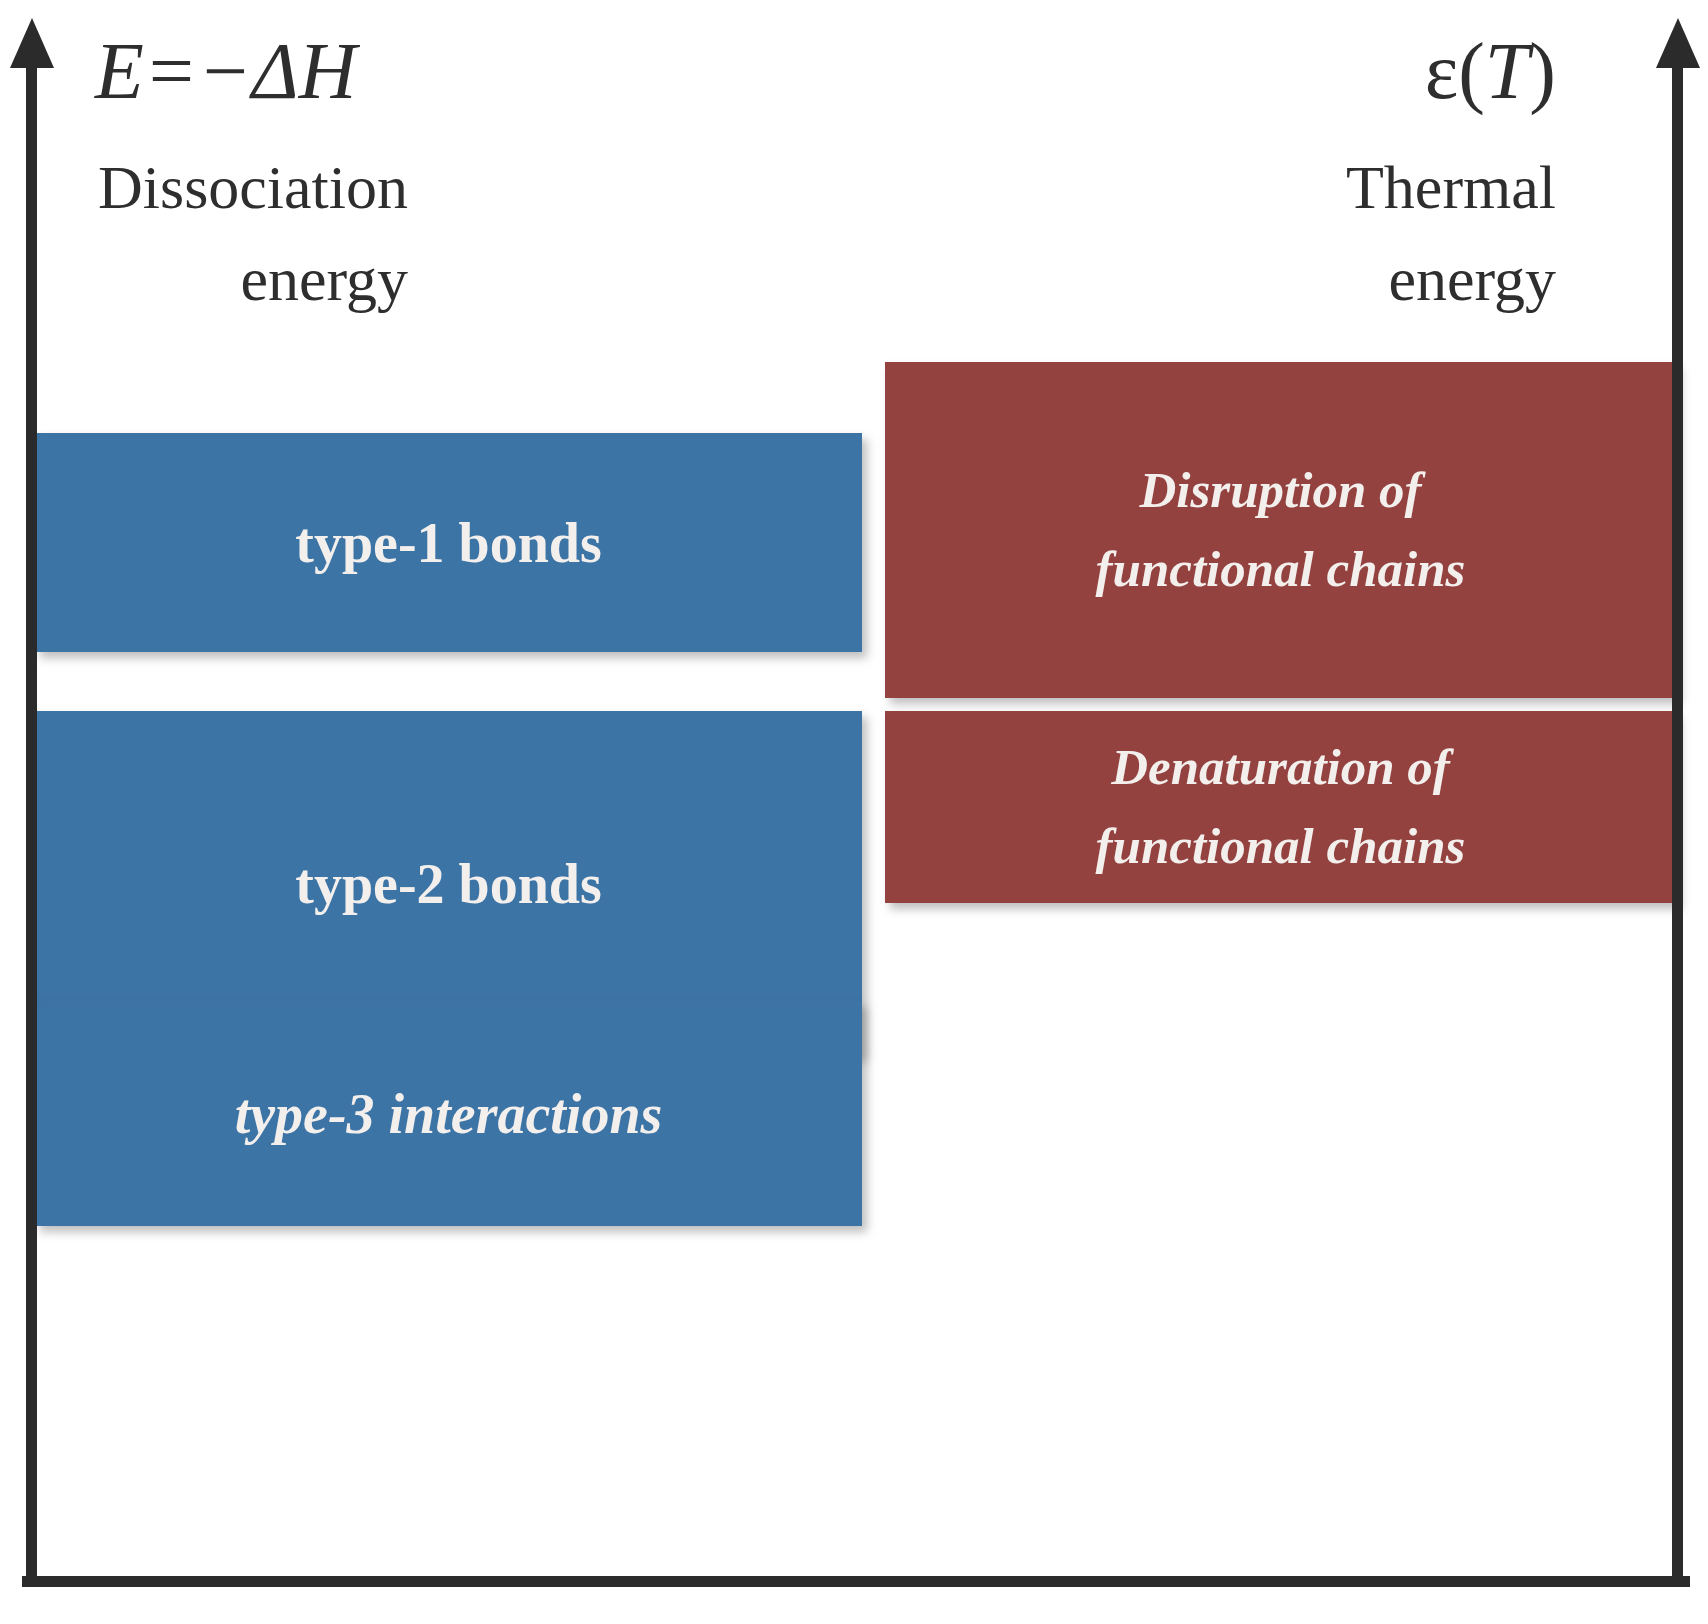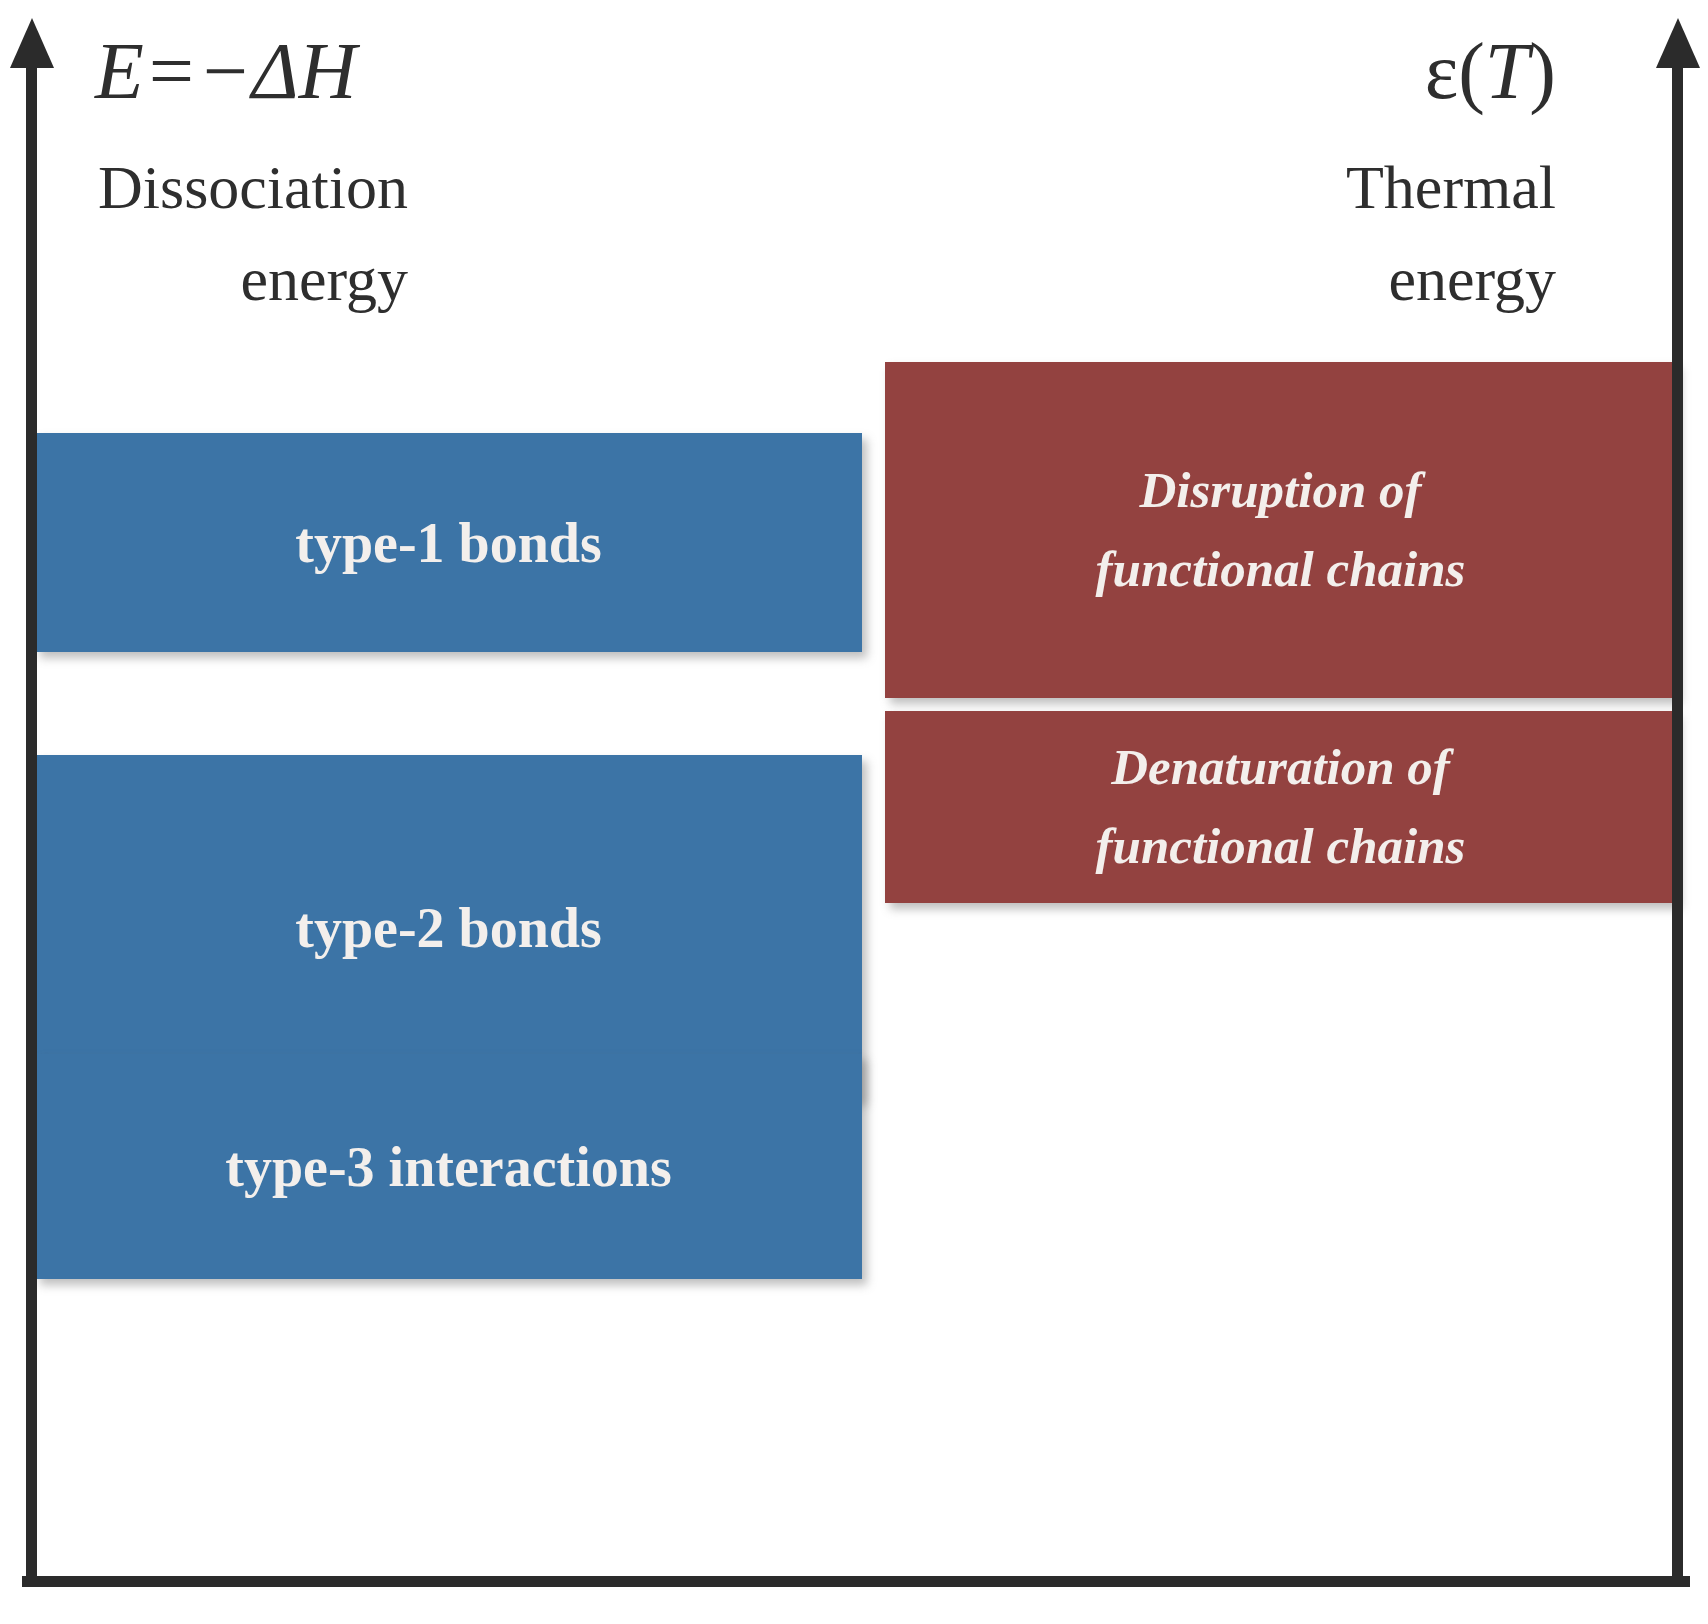--- a/index.html
+++ b/index.html
@@ -50,22 +50,22 @@
     text-align:center;
     color:var(--text-light);
     box-shadow:5px 6px 9px rgba(95,95,95,0.40);
   }
   .bond-box{
     left:35px;width:827px;
     background:var(--blue);
     font-weight:bold;font-size:56px;
   }
   .bond-1{top:433px;height:219px;}
-  .bond-2{top:711px;height:345px;margin-top:44px;}
-  .bond-3{top:1054px;height:225px;}
+  .bond-2{top:711px;height:345px;}
+  .bond-3{top:1001px;height:225px;font-style:italic;}
 
   .process-box{
     left:885px;width:791px;
     font-weight:bold;font-style:italic;
     font-size:51px;line-height:1.55;
   }
   .tone-red{background:var(--red);}
   .tone-teal{background:var(--teal);}
   .proc-1{top:362px;height:336px;text-align:center;}
   .proc-2{top:711px;height:192px;}

